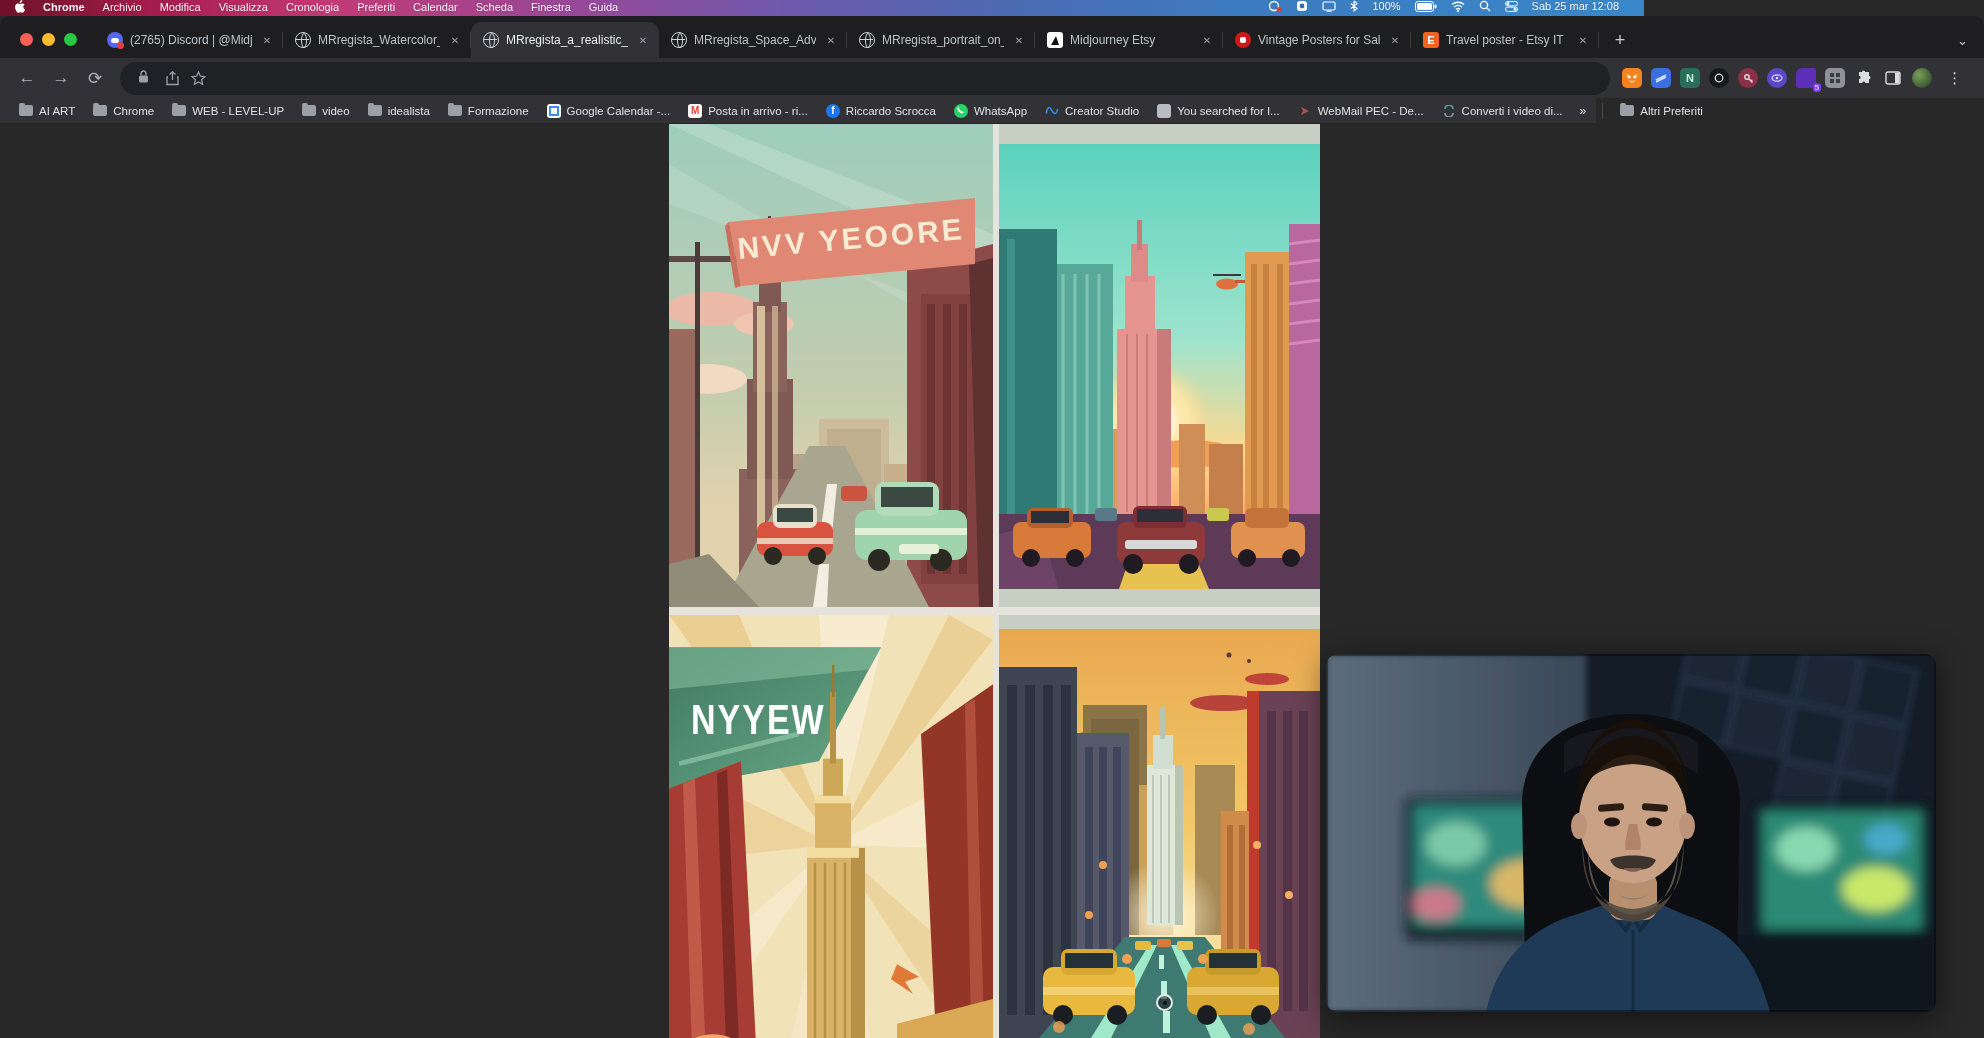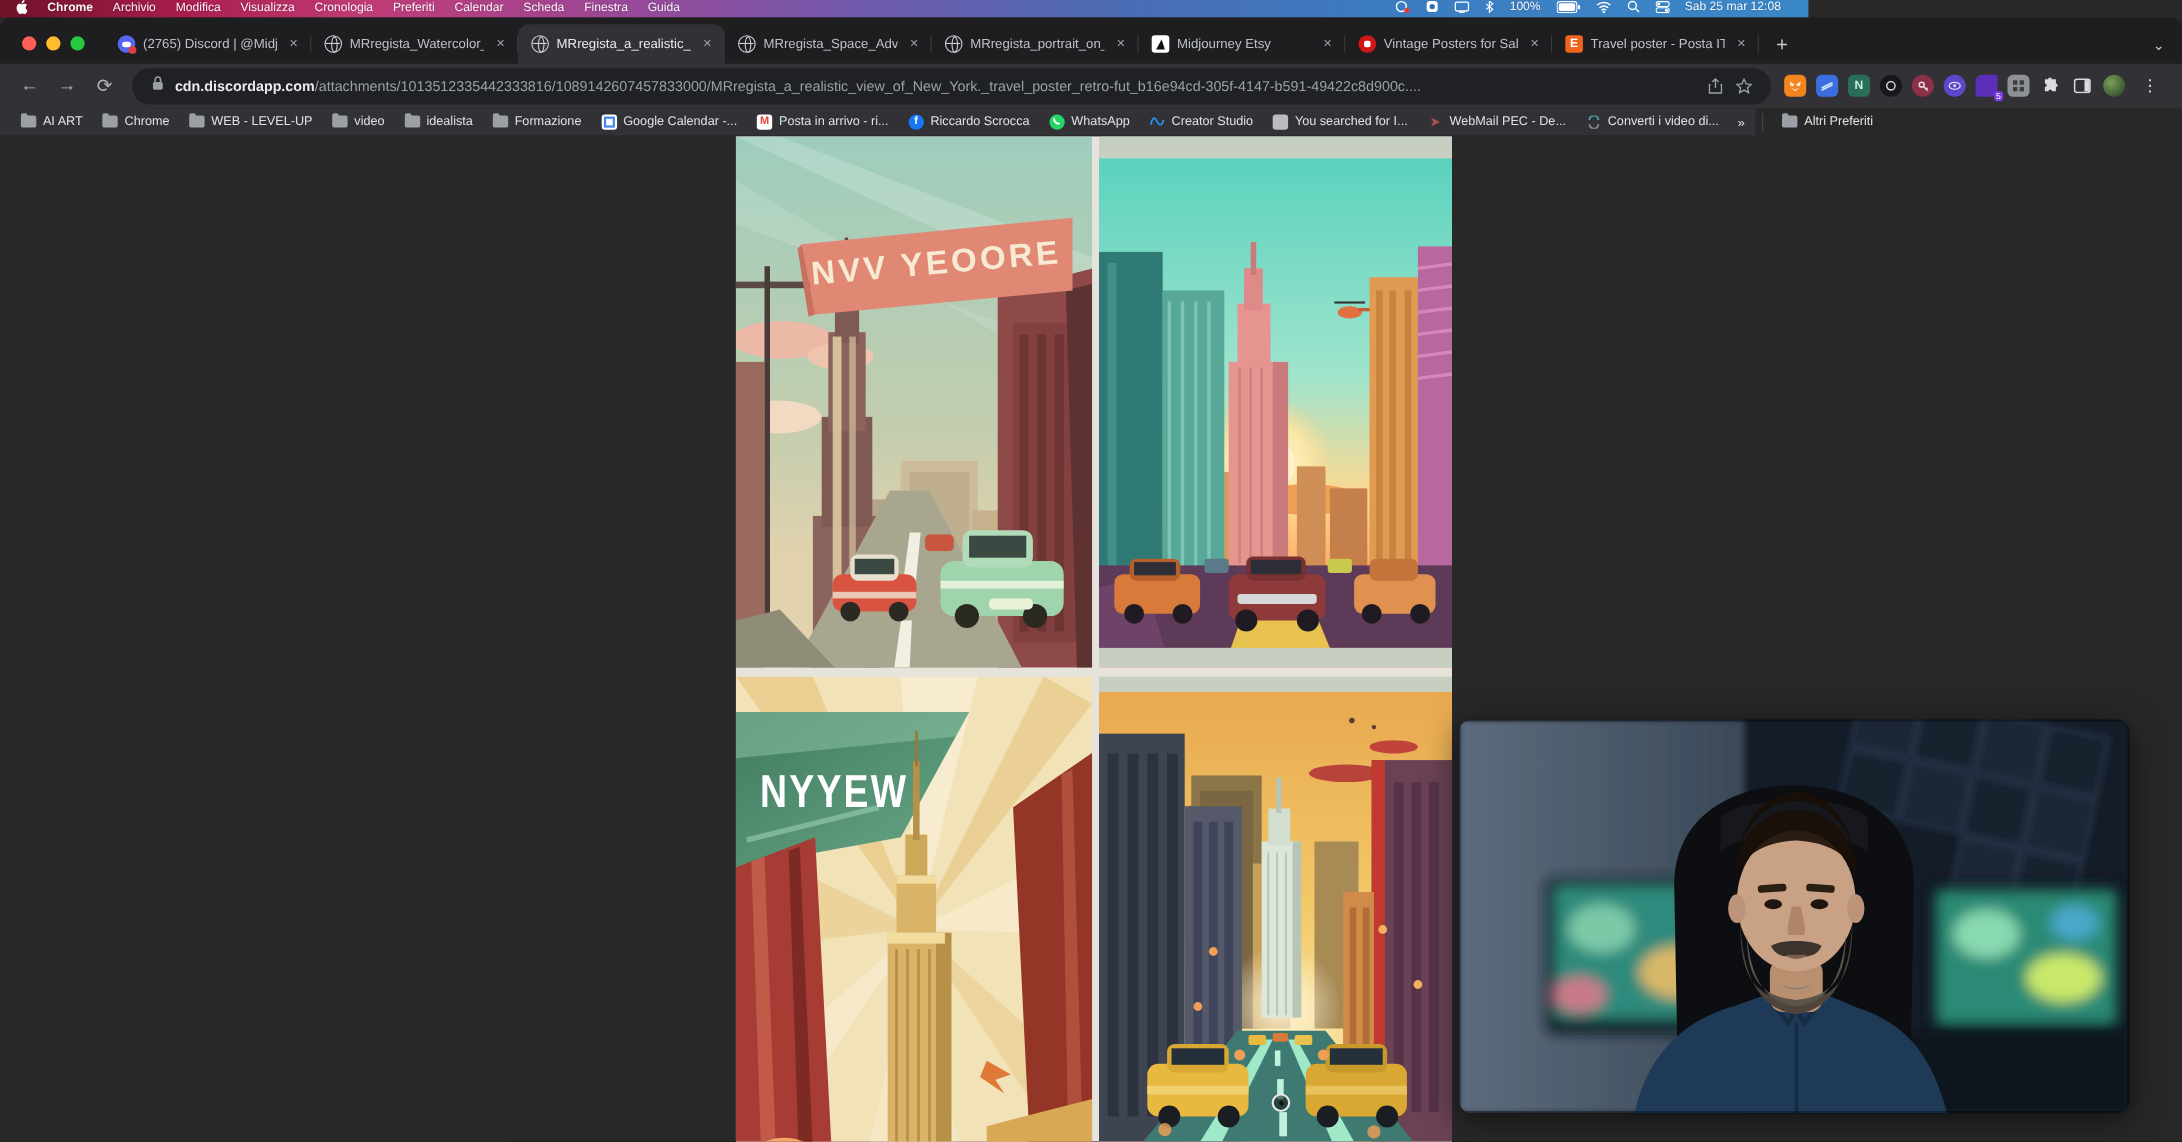--- a/index.html
+++ b/index.html
@@ -212,40 +212,39 @@
         <span class="tab-title">Midjourney Etsy</span>
         <span class="tab-close">✕</span>
       </div>
       <div class="tab">
         <span class="fav redcirc"></span>
         <span class="tab-title">Vintage Posters for Sale | </span>
         <span class="tab-close">✕</span>
       </div>
       <div class="tab">
         <span class="fav etsy">E</span>
-        <span class="tab-title">Travel poster - Posta IT</span>
+        <span class="tab-title">Travel poster - Etsy IT</span>
         <span class="tab-close">✕</span>
       </div>
       <div class="newtab">+</div>
       <div class="tab-chevron">⌄</div>
     </div>
   </div>
 
   <div class="toolbar">
     <div class="nav-btn">←</div>
     <div class="nav-btn">→</div>
     <div class="nav-btn">⟳</div>
     <div class="omnibox">
       <span class="lock">
         <svg width="11" height="13" viewBox="0 0 11 13">
             <rect x="1" y="5.5" width="9" height="7" rx="1.5" fill="#9aa0a6"></rect>
             <path d="M3 5.5 V3.8 C3 2.2 4.1 1 5.5 1 C6.9 1 8 2.2 8 3.8 V5.5" fill="none" stroke="#9aa0a6" stroke-width="1.4"></path>
           </svg>
       </span>
-      <span class="url"><span class="domain">cdn.discordapp.com</span><span>/attachments/1013512335442333816/1089142607457833000/MRregista_a_realistic_view_of_New_York._travel_poster_retro-fut_b16e94cd-305f-4147-b591-49422c8d900c....</span></span>
       <span class="pill-ico">
         <svg width="13" height="15" viewBox="0 0 13 15">
             <path d="M6.5 1 L6.5 9 M3.5 3.5 L6.5 .8 L9.5 3.5" fill="none" stroke="#9aa0a6" stroke-width="1.3"></path>
             <path d="M2 6 L1 6 L1 13.5 L12 13.5 L12 6 L11 6" fill="none" stroke="#9aa0a6" stroke-width="1.3"></path>
           </svg>
       </span>
       <span class="pill-ico">
         <svg width="15" height="15" viewBox="0 0 15 15">
             <path d="M7.5 1 L9.4 5.2 L14 5.7 L10.6 8.7 L11.6 13.2 L7.5 10.9 L3.4 13.2 L4.4 8.7 L1 5.7 L5.6 5.2 Z" fill="none" stroke="#9aa0a6" stroke-width="1.2"></path>
           </svg>

